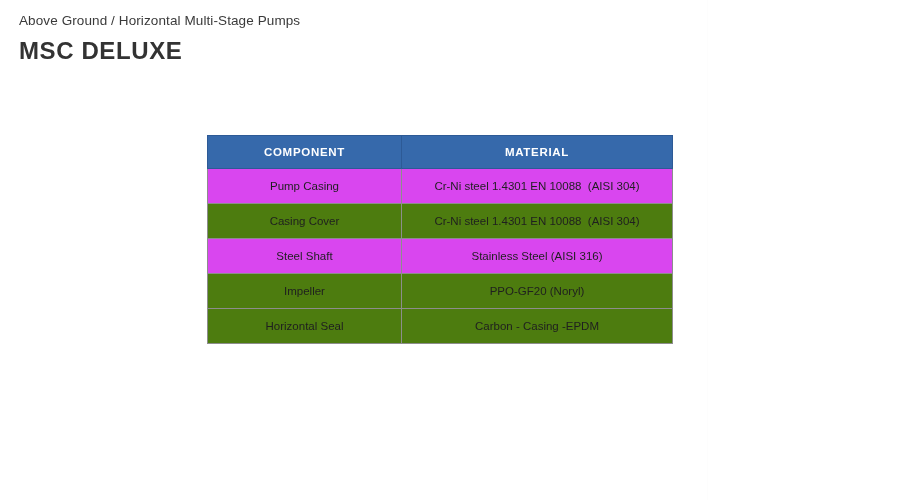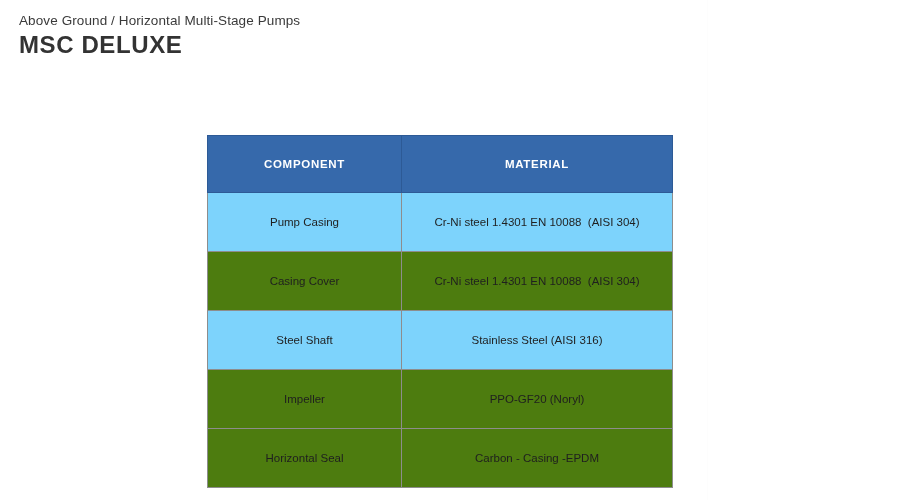--- a/index.html
+++ b/index.html
@@ -34,21 +34,21 @@
     letter-spacing: 0.1px;
     line-height: 18px;
     white-space: nowrap;
   }
   .maintitle {
     font-size: 24px;
     font-weight: bold;
     color: #333333;
     letter-spacing: 0.6px;
     line-height: 28px;
-    margin-top: 1px;
+    margin-top: 7px;
     white-space: nowrap;
   }
 
   
   .spec-table-wrap {
     position: absolute;
     left: 207px;
     top: 135px;
     width: 465px;
   }
@@ -57,39 +57,39 @@
     width: 465px;
     table-layout: fixed;
   }
   table.spec-table col.col-component { width: 194px; }
   table.spec-table col.col-material   { width: 271px; }
 
   table.spec-table th,
   table.spec-table td {
     border: 1px solid #8d8d8d;
     height: 26px;
-    padding: 16px 4px;
+    padding: 4px 4px;
     text-align: center;
     vertical-align: middle;
     font-size: 11.5px;
     color: #1f1f1f;
     white-space: pre;
   }
 
   table.spec-table thead th {
     background: #3669ab;
     color: #ffffff;
     font-weight: bold;
     font-size: 11.5px;
     letter-spacing: 0.7px;
     border-color: #2d5a96;
     height: 24px;
   }
 
-  tr.row-alt-a td { background: #7dd3fc; }
+  tr.row-alt-a td { background: #d946ef; }
   tr.row-alt-b td { background: #4d7c0f; }
 
   
   .edge-rule {
     position: absolute;
     right: 9px;
     top: 0;
     width: 1px;
     height: 500px;
     background: #fdfdfd;

